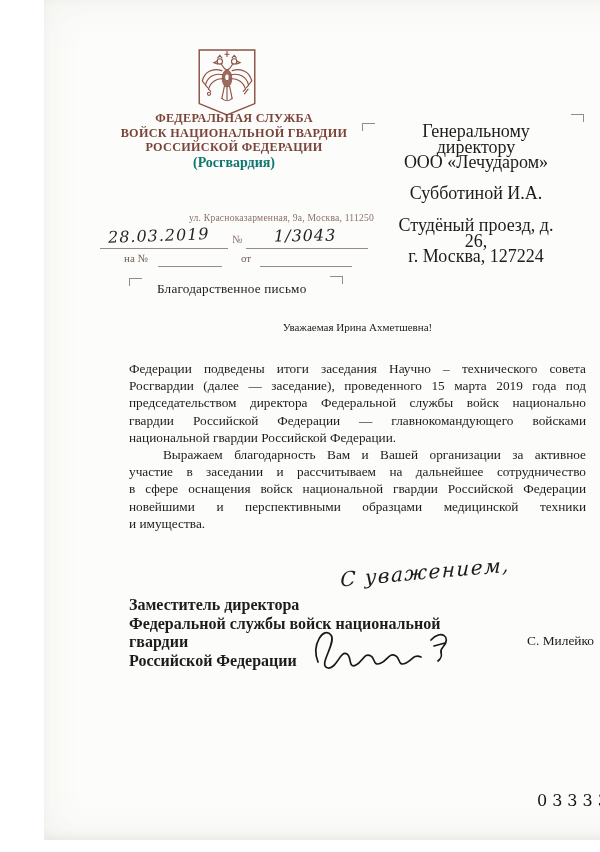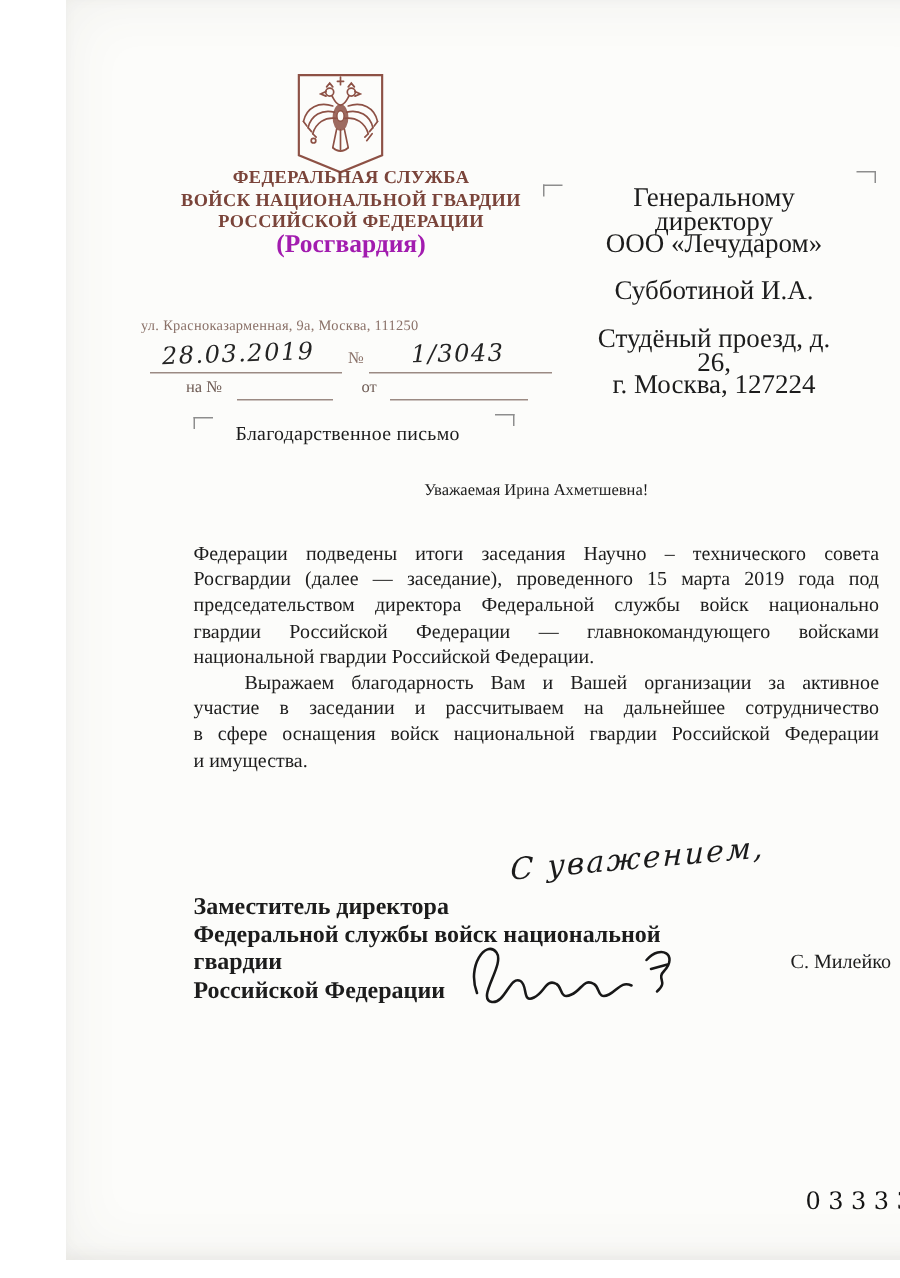--- a/index.html
+++ b/index.html
@@ -15,23 +15,23 @@
   }
   .abs{position:absolute;}
 
   
   .emblem{left:151px;top:47px;width:64px;height:72px;}
   .org-block{left:50px;top:111px;width:280px;text-align:center;}
   .org-line{
     font-weight:bold;font-size:12.2px;line-height:14.6px;
     color:#7a443a;letter-spacing:0.3px;
   }
-  .org-sub{font-weight:bold;font-size:17px;line-height:16px;color:#a21caf;}
+  .org-sub{font-weight:bold;font-size:14px;line-height:16px;color:#0f766e;}
   .org-address{
-    left:50px;top:212px;width:280px;text-align:left;
+    left:50px;top:212px;width:280px;text-align:right;
     font-size:9.6px;color:#8a7168;letter-spacing:0.2px;
   }
 
   
   .hand{
     font-family:"DejaVu Serif", serif;
     font-style:italic;color:#242424;
   }
   .ref-date{left:64px;top:226px;font-size:16px;transform:rotate(-2deg);letter-spacing:1px;}
   .ref-nosign{left:188px;top:233px;font-size:11px;color:#8a7168;}
@@ -166,20 +166,21 @@
 
   <div class="abs body-block">
     <div class="bline">Федерации подведены итоги заседания Научно – технического совета</div>
     <div class="bline">Росгвардии (далее — заседание), проведенного 15 марта 2019 года под</div>
     <div class="bline">председательством директора Федеральной службы войск национально</div>
     <div class="bline">гвардии Российской Федерации — главнокомандующего войсками</div>
     <div class="bline last">национальной гвардии Российской Федерации.</div>
     <div class="bline indent">Выражаем благодарность Вам и Вашей организации за активное</div>
     <div class="bline">участие в заседании и рассчитываем на дальнейшее сотрудничество</div>
     <div class="bline">в сфере оснащения войск национальной гвардии Российской Федерации</div>
+    <div class="bline">новейшими и перспективными образцами медицинской техники</div>
     <div class="bline last">и имущества.</div>
   </div>
 
   <div class="abs hand regards">С уважением,</div>
 
   <div class="abs position-block">
     <div>Заместитель директора</div>
     <div>Федеральной службы войск национальной гвардии</div>
     <div>Российской Федерации</div>
   </div>

